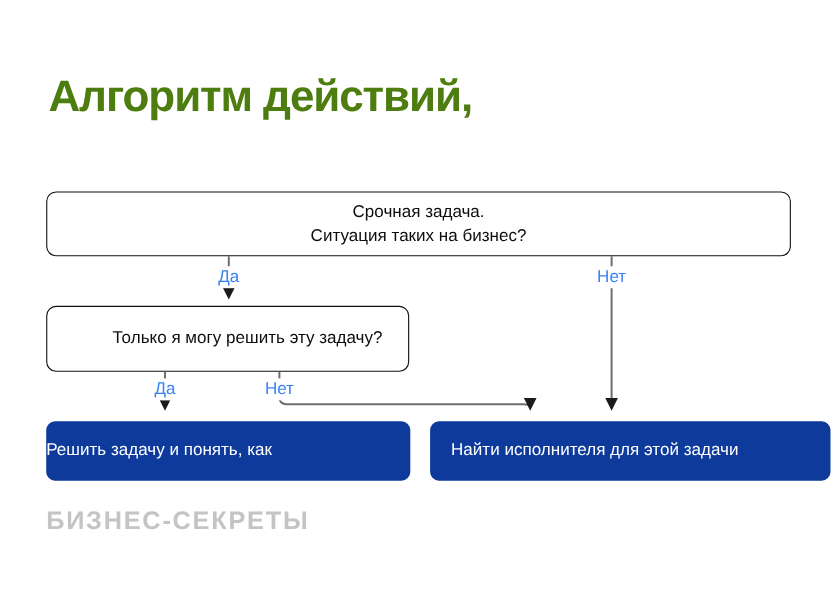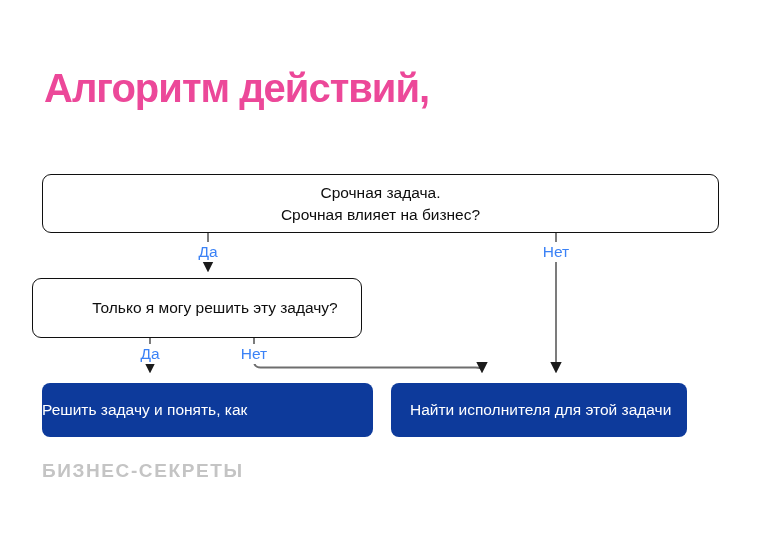--- a/index.html
+++ b/index.html
@@ -14,60 +14,60 @@
   .canvas{
     position:relative;
     width:764px;height:543px;
     background:#ffffff;
     font-family:"Liberation Sans","DejaVu Sans",sans-serif;
     overflow:hidden;
   }
   .title{
     position:absolute;left:44px;top:66px;
     font-size:40px;font-weight:700;line-height:44px;
-    letter-spacing:-1px;color:#ec4899;
+    letter-spacing:-1px;color:#4d7c0f;
   }
   .node{
     position:absolute;
     border:1.5px solid #101010;border-radius:9px;
     background:#fff;color:var(--ink);
     display:flex;flex-direction:column;justify-content:center;align-items:center;
     font-size:15.5px;line-height:22px;text-align:center;
   }
   .node-root{left:42px;top:174px;width:677px;height:59px;}
-  .node-q2{left:32px;top:278px;width:330px;height:60px;padding-left:36px;}
+  .node-q2{left:42px;top:278px;width:330px;height:60px;padding-left:36px;}
   .action{
     position:absolute;
     border-radius:8px;background:var(--accent-blue);color:#ffffff;
     display:flex;flex-direction:column;justify-content:center;align-items:flex-start;
     font-size:15.5px;line-height:22px;text-align:left;
   }
   .action-solve{left:42px;top:383px;width:331px;height:54px;}
-  .action-delegate{left:391px;top:383px;width:296px;height:54px;padding-left:19px;}
+  .action-delegate{left:391px;top:383px;width:364px;height:54px;padding-left:19px;}
   .branch-label{
     position:absolute;transform:translateX(-50%);
     background:#ffffff;padding:0 4px;
     font-size:15.5px;line-height:20px;color:#3b82f6;
     white-space:nowrap;z-index:3;
   }
   .lbl-root-yes{left:208px;top:242px;}
   .lbl-root-no{left:556px;top:242px;}
   .lbl-q2-yes{left:150px;top:344px;}
   .lbl-q2-no{left:254px;top:344px;}
   .connectors{
     position:absolute;left:0;top:0;width:764px;height:543px;
     z-index:2;pointer-events:none;
   }
   .connectors path.wire{
     fill:none;stroke:var(--connector);stroke-width:1.8px;
   }
   .connectors .head{fill:var(--arrowhead);}
   .brand{
     position:absolute;left:42px;top:460px;
-    font-size:19px;font-weight:700;letter-spacing:1.6px;
+    font-size:23px;font-weight:700;letter-spacing:1.6px;
     color:var(--brand-gray);white-space:nowrap;
   }
 </style>
 </head>
 <body>
 
 <div class="canvas">
 
   <div class="title">
     <div>Алгоритм действий,</div>
@@ -80,21 +80,21 @@
       </marker>
     </defs>
     <path class="wire" d="M208 233 V270" marker-end="url(#arrow)"></path>
     <path class="wire" d="M556 233 V371" marker-end="url(#arrow)"></path>
     <path class="wire" d="M150 338 V371" marker-end="url(#arrow)"></path>
     <path class="wire" d="M254 338 V361 Q254 367.5 260.5 367.5 H475.5 Q482 367.5 482 370 V371" marker-end="url(#arrow)"></path>
   </svg>
 
   <div class="node node-root">
     <div>Срочная задача.</div>
-    <div>Срочная влияет на бизнес?</div>
+    <div>Ситуация таких на бизнес?</div>
   </div>
 
   <span class="branch-label lbl-root-yes">Да</span>
   <span class="branch-label lbl-root-no">Нет</span>
 
   <div class="node node-q2">
     <div>Только я могу решить эту задачу?</div>
   </div>
 
   <span class="branch-label lbl-q2-yes">Да</span>

